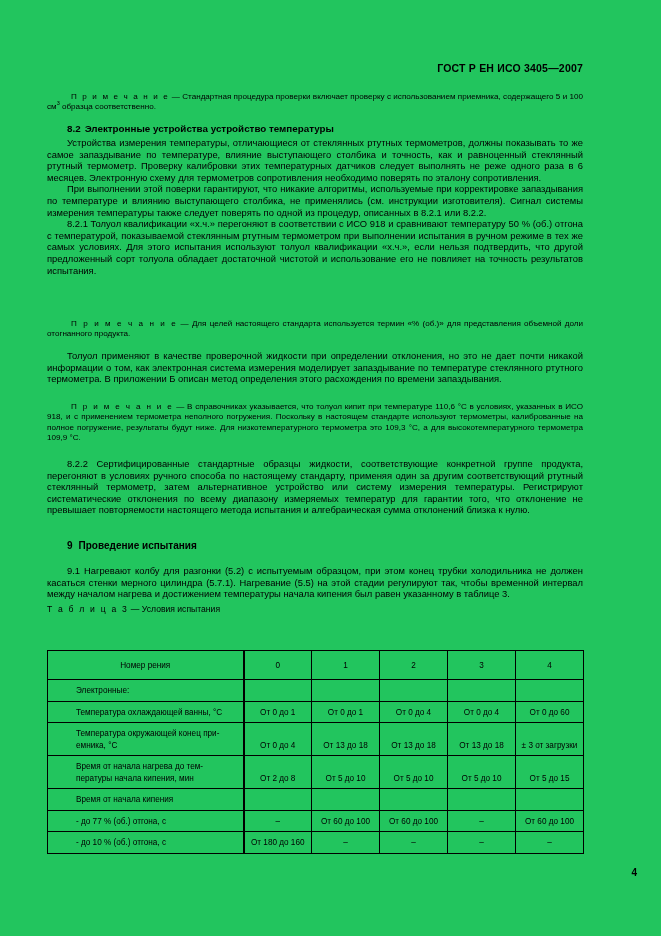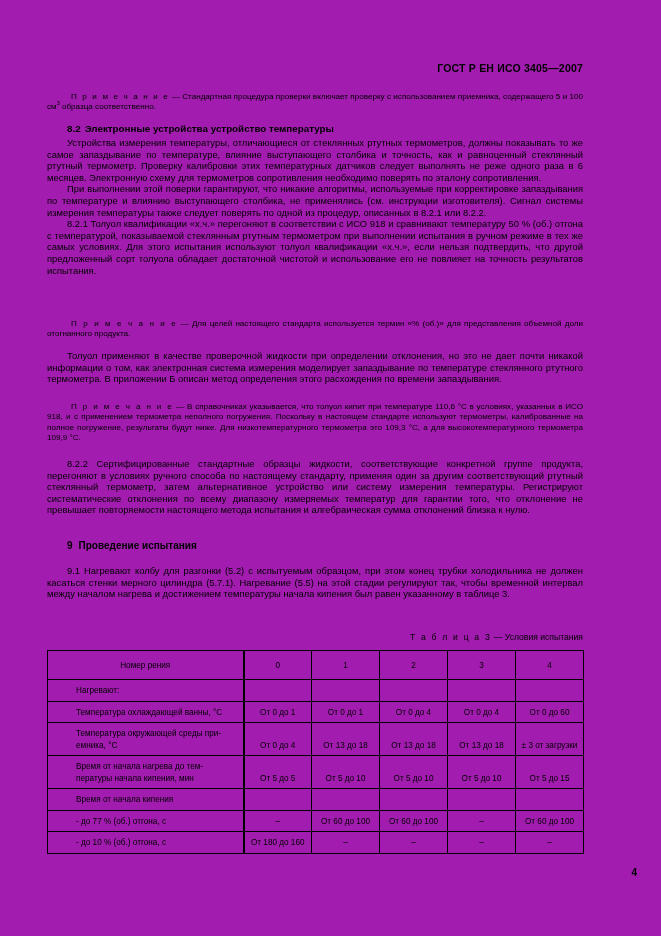--- a/index.html
+++ b/index.html
@@ -8,21 +8,21 @@
     background: #ffffff;
   }
   body {
     font-family: "Liberation Sans", sans-serif;
     color: #000000;
   }
   .page {
     position: relative;
     width: 661px;
     height: 936px;
-    background: #a21caf;
+    background: #22c55e;
     overflow: hidden;
     box-sizing: border-box;
   }
   .content {
     position: absolute;
     left: 47px;
     top: 0;
     width: 536px;
   }
 
@@ -175,21 +175,21 @@
 
     <div class="body-block" style="top:458px;">
       <p class="ind">8.2.2   Сертифицированные стандартные образцы жидкости, соответствующие конкретной группе продукта, перегоняют в условиях ручного способа по настоящему стандарту, применяя один за другим соответствующий ртутный стеклянный термометр, затем альтернативное устройство или систему изме­рения температуры. Регистрируют систематические отклонения по всему диапазону измеряемых тем­ператур для гарантии того, что отклонение не превышает повторяемости настоящего метода испытания и алгебраическая сумма отклонений близка к нулю.</p>
     </div>
 
     <div class="body-block" style="top:539px;">
       <h1 class="sec-big"><span class="num">9</span><span>Проведение испытания</span></h1>
       <p class="ind" style="margin-top:12px;">9.1   Нагревают колбу для разгонки (5.2) с испытуемым образцом, при этом конец трубки холодиль­ника не должен касаться стенки мерного цилиндра (5.7.1). Нагревание (5.5) на этой стадии регулируют так, чтобы временной интервал между началом нагрева и достижением температуры начала кипения был равен указанному в таблице 3.</p>
     </div>
 
-    <div class="body-block" style="top:632px;text-align:right;">
+    <div class="body-block" style="top:604px;">
       <div class="tbl-caption"><span class="sp">Т а б л и ц а  3</span><span> — </span><span>Условия испытания</span></div>
     </div>
 
     <div class="body-block" style="top:650px;">
       <table class="t3">
         <colgroup>
           <col style="width:196px">
           <col style="width:68px">
           <col style="width:68px">
           <col style="width:68px">
@@ -201,21 +201,21 @@
               <td class="lab" style="text-align: center; padding: 0px;">Номер рения</td>
               <td class="val">0</td>
               <td class="val">1</td>
               <td class="val">2</td>
               <td class="val">3</td>
               <td class="val">4</td>
             </tr>
             <tr>
               <td class="lab">
                 <div class="cellpad">
-                  <span class="lab-line plain">Нагревают:</span>
+                  <span class="lab-line plain">Электронные:</span>
                 </div>
               </td>
               <td class="val">
                 <div class="cellpad">
                   <span class="val-line"></span>
                 </div>
               </td>
               <td class="val">
                 <div class="cellpad">
                   <span class="val-line"></span>
@@ -265,21 +265,21 @@
               </td>
               <td class="val">
                 <div class="cellpad">
                   <span class="val-line">От 0 до 60</span>
                 </div>
               </td>
             </tr>
             <tr>
               <td class="lab">
                 <div class="cellpad">
-                  <span class="lab-line plain">Температура окружающей среды при-</span>
+                  <span class="lab-line plain">Температура окружающей конец при-</span>
                   <span class="lab-line plain">емника, °С</span>
                 </div>
               </td>
               <td class="val">
                 <div class="cellpad">
                   <span class="spacer"></span>
                   <span class="val-line">От 0 до 4</span>
                 </div>
               </td>
               <td class="val">
@@ -310,21 +310,21 @@
             <tr>
               <td class="lab">
                 <div class="cellpad">
                   <span class="lab-line plain">Время  от  начала  нагрева  до  тем-</span>
                   <span class="lab-line plain">пературы начала кипения, мин</span>
                 </div>
               </td>
               <td class="val">
                 <div class="cellpad">
                   <span class="spacer"></span>
-                  <span class="val-line">От 5 до 5</span>
+                  <span class="val-line">От 2 до 8</span>
                 </div>
               </td>
               <td class="val">
                 <div class="cellpad">
                   <span class="spacer"></span>
                   <span class="val-line">От 5 до 10</span>
                 </div>
               </td>
               <td class="val">
                 <div class="cellpad">

